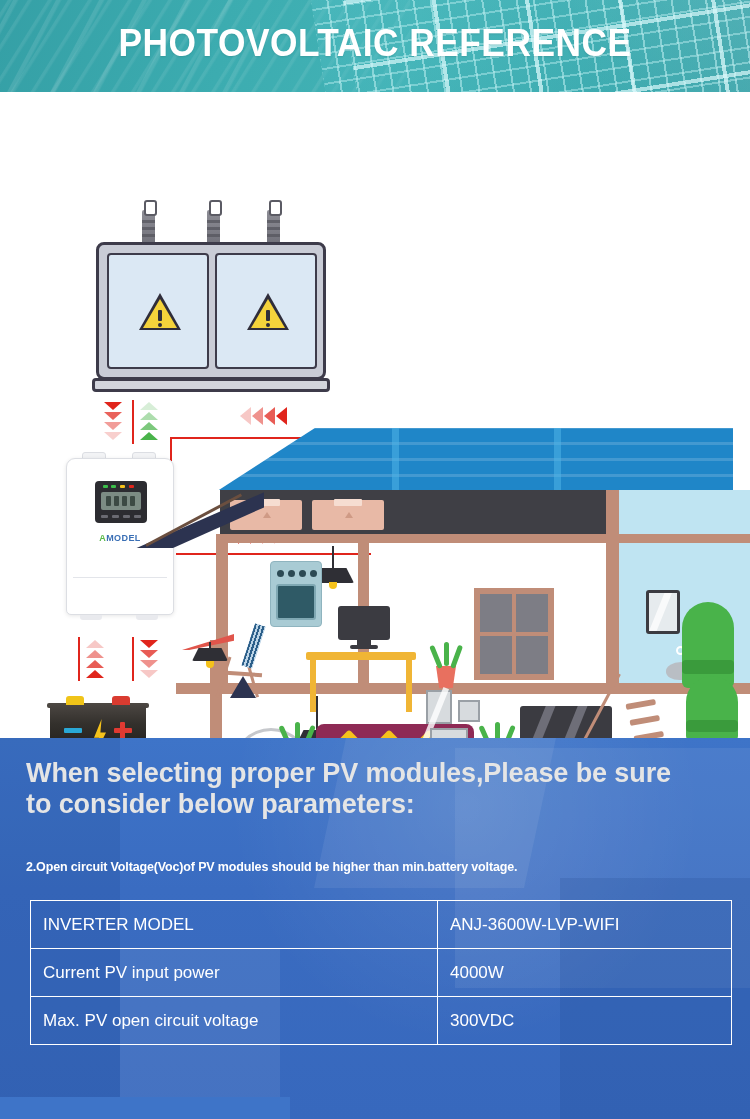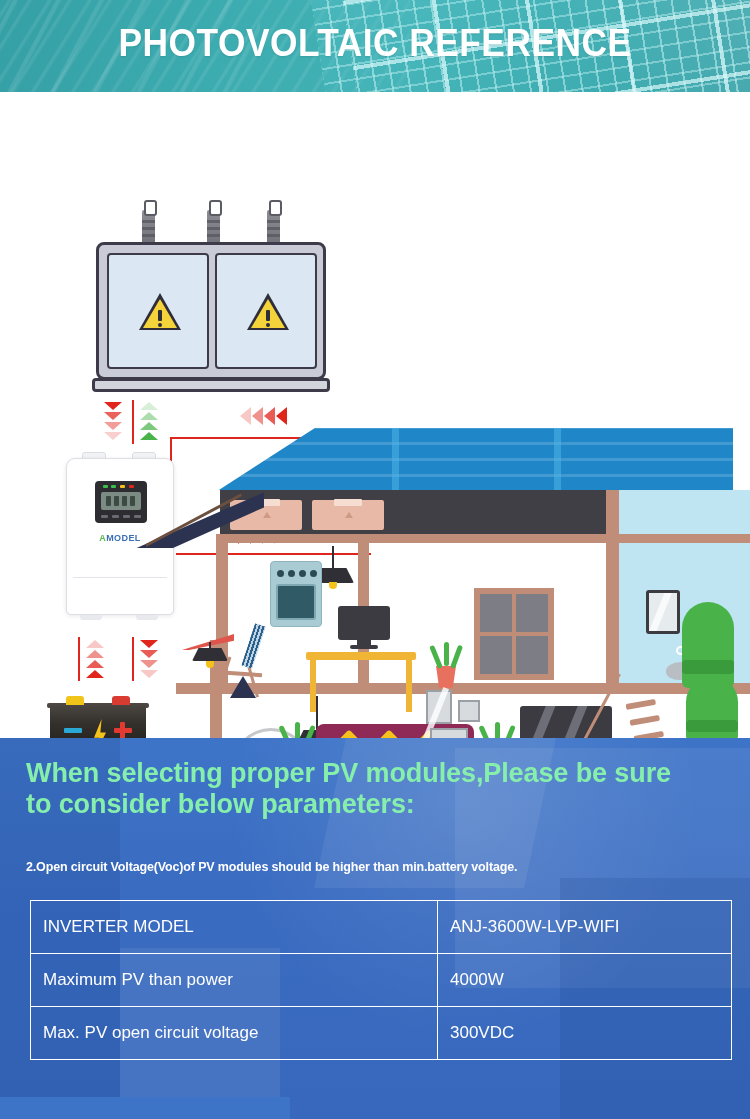--- a/index.html
+++ b/index.html
@@ -279,41 +279,41 @@
   .bp-photo {
     position:absolute; inset:0;
     background:
       radial-gradient(circle at 62% 18%, rgba(255,255,255,0.10), rgba(255,255,255,0) 42%),
       linear-gradient(180deg,#3e74c8 0%, #3a6cc1 40%, #3768bd 100%);
   }
   .bp-shape { position:absolute; background:rgba(255,255,255,0.07); }
   .bp-dark  { position:absolute; background:rgba(25,60,130,0.16); }
   .bp-title {
     position:absolute; left:26px; top:20px; width:660px;
-    color:#86efac; font-size:27px; font-weight:700; line-height:31px;
+    color:#e5e5e5; font-size:27px; font-weight:700; line-height:31px;
     letter-spacing:-0.1px;
   }
   .bp-note {
     position:absolute; left:26px; color:#ffffff; font-size:12.5px; font-weight:700;
     letter-spacing:-0.15px; white-space:nowrap;
   }
   .bp-note.n1 { top:96px; }
   .bp-note.n2 { top:122px;text-align:center; }
 
   .ptable {
     position:absolute; left:30px; top:162px; width:702px;
     border-collapse: collapse;
     table-layout: fixed;
   }
   .ptable td {
     border: 1px solid #ffffff;
     color:#ffffff;
     font-size:17px;
     height: 48px;
-    padding: 16px 12px;
+    padding: 8px 12px;
     vertical-align: middle;
   }
   .ptable td.k { width: 407px; }
   .bottom-strip { position:absolute; left:0; bottom:0; width:290px; height:22px; background:#3e74c8; }
 </style>
 </head>
 <body>
 
 <div class="header">
   <div class="hdr-base"></div>
@@ -624,21 +624,21 @@
   <div class="bp-title">When selecting proper PV modules,Please be sure to consider below parameters:</div>
   <div class="bp-note n2">2.Open circuit Voltage(Voc)of PV modules should be higher than min.battery voltage.</div>
 
   <table class="ptable">
     <tbody>
       <tr>
         <td class="k">INVERTER MODEL</td>
         <td class="v">ANJ-3600W-LVP-WIFI</td>
       </tr>
       <tr>
-        <td class="k">Maximum PV than power</td>
+        <td class="k">Current PV input power</td>
         <td class="v">4000W</td>
       </tr>
       <tr>
         <td class="k">Max. PV open circuit voltage</td>
         <td class="v">300VDC</td>
       </tr>
     </tbody>
   </table>
 
   <div class="bottom-strip"></div>

